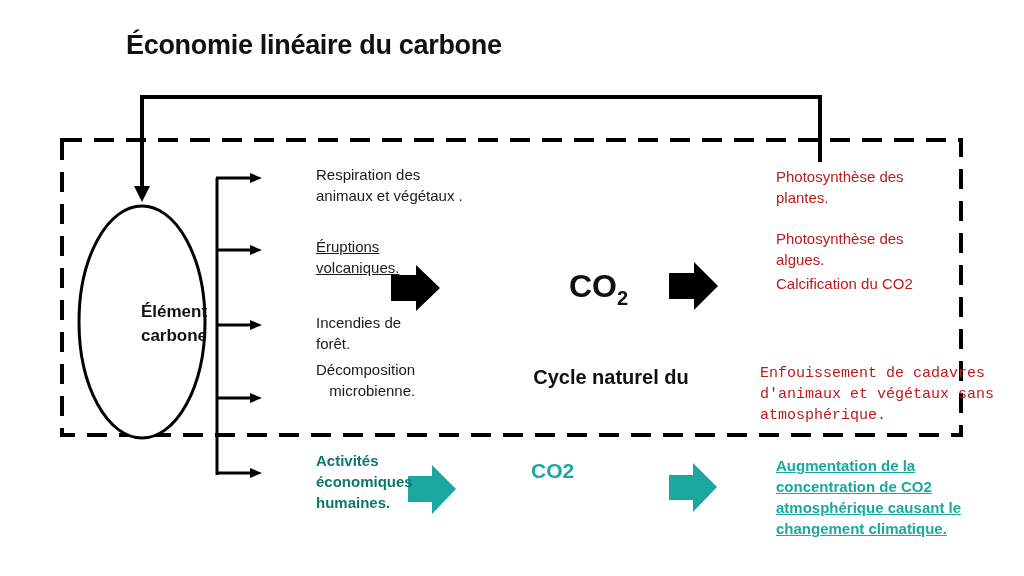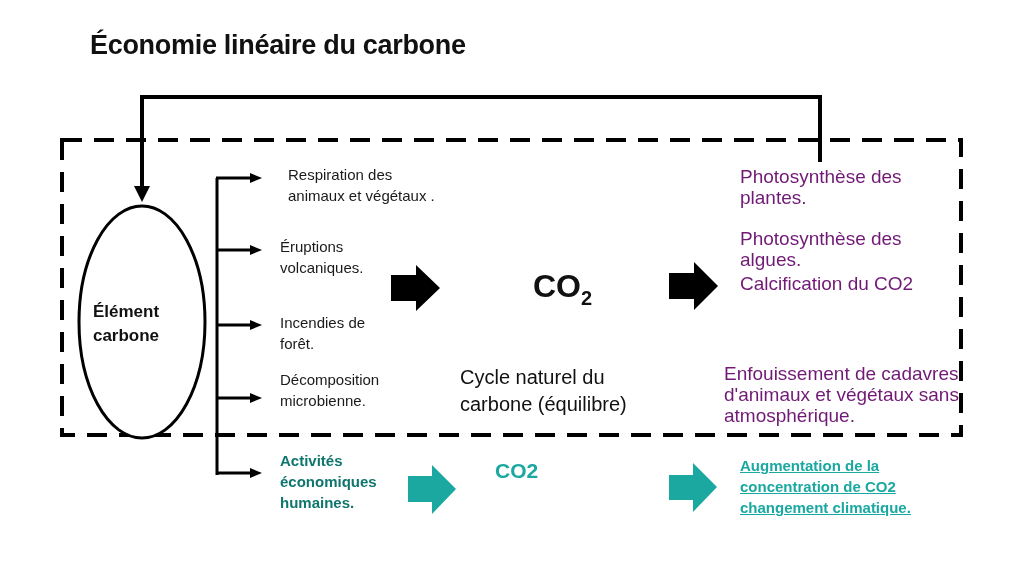--- a/index.html
+++ b/index.html
@@ -1,26 +1,26 @@
 <!DOCTYPE html>
 <html><head>
 <meta charset="utf-8">
 <style>
   html, body { margin: 0; padding: 0; background: #ffffff; }
   body { width: 1024px; height: 576px; position: relative; overflow: hidden;
          font-family: "Liberation Sans", "DejaVu Sans", sans-serif; color: #111; }
-  .abs { position: absolute; }
+  .abs { position: absolute; margin-left: 36px; }
   #diagram-svg { position: absolute; left: 0; top: 0; }
   .title { left: 90px; top: 30px; font-size: 27px; font-weight: bold; letter-spacing: -0.3px; }
   .src { font-size: 15px; line-height: 21px; color: #1a1a1a; }
-  .sink { font-size: 19px; line-height: 21px; color: #701a75; }
+  .sink { font-size: 15px; line-height: 21px; color: #b91c1c; }
   .human { font-size: 15px; line-height: 21px; font-weight: bold; color: #0f766e; }
   .co2 { font-size: 32px; font-weight: bold; }
   .co2 sub { font-size: 20px; vertical-align: -8px; }
-  .cycle { font-size: 20px; line-height: 27px; font-weight: normal; }
+  .cycle { font-size: 20px; line-height: 27px; font-weight: bold; text-align: center; }
   .element { font-size: 17px; line-height: 24px; font-weight: bold; text-align: center; }
   .teal { color: #1aa8a0; font-weight: bold; }
   .excess { font-size: 21px; line-height: 29px; }
   .impact { font-size: 15px; line-height: 21px; text-decoration: underline; }
 </style>
 </head>
 <body>
 
 <svg id="diagram-svg" width="1024" height="576" viewBox="0 0 1024 576">
 
@@ -48,73 +48,73 @@
 
   <polygon points="391,275 416,275 416,265 440,288 416,311 416,301 391,301" fill="#000"></polygon>
   <polygon points="669,273 694,273 694,262 718,286 694,310 694,299 669,299" fill="#000"></polygon>
 
   <polygon points="408,476 432,476 432,465 456,489 432,514 432,502 408,502" fill="#1aa8a0"></polygon>
   <polygon points="669,475 693,475 693,463 717,487 693,512 693,500 669,500" fill="#1aa8a0"></polygon>
 </svg>
 
 <div class="abs title">Économie linéaire du carbone</div>
 
-<div class="abs element" style="left:78px; top:300px; width:96px;">
+<div class="abs element" style="left:90px; top:300px; width:96px;">
   <div>Élément</div>
   <div>carbone</div>
 </div>
 
-<div class="abs src" style="left:288px; top:164px;">
+<div class="abs src" style="left:280px; top:164px;">
   <div>Respiration des</div>
   <div>animaux et végétaux .</div>
 </div>
-<div class="abs src" style="left:280px; top:236px;">
+<div class="abs src" style="left:280px; top:236px;text-decoration:underline;">
   <div>Éruptions</div>
   <div>volcaniques.</div>
 </div>
 <div class="abs src" style="left:280px; top:312px;">
   <div>Incendies de</div>
   <div>forêt.</div>
 </div>
-<div class="abs src" style="left:280px; top:369px;">
+<div class="abs src" style="left:280px; top:359px;text-align:right;">
   <div>Décomposition</div>
   <div>microbienne.</div>
 </div>
 
 <div class="abs human" style="left:280px; top:450px;">
   <div>Activités</div>
   <div>économiques</div>
   <div>humaines.</div>
 </div>
 
 <div class="abs co2" style="left:533px; top:268px;"><span>CO</span><sub>2</sub></div>
 
 <div class="abs cycle" style="left:460px; top:364px; width:230px;">
   <div>Cycle naturel du</div>
-  <div>carbone (équilibre)</div>
 </div>
 
 <div class="abs sink" style="left:740px; top:166px;">
   <div>Photosynthèse des</div>
   <div>plantes.</div>
 </div>
 <div class="abs sink" style="left:740px; top:228px;">
   <div>Photosynthèse des</div>
   <div>algues.</div>
 </div>
 <div class="abs sink" style="left:740px; top:273px;">
   <div>Calcification du CO2</div>
 </div>
-<div class="abs sink" style="left:724px; top:363px;">
+<div class="abs sink" style="left:724px; top:363px;font-family:Liberation Mono, monospace;">
   <div>Enfouissement de cadavres</div>
   <div>d'animaux et végétaux sans</div>
   <div>atmosphérique.</div>
 </div>
 
 <div class="abs teal excess" style="left:495px; top:456px;">
   <div>CO2</div>
 </div>
 
 <div class="abs teal impact" style="left:740px; top:455px;">
   <div>Augmentation de la</div>
   <div>concentration de CO2</div>
+  <div>atmosphérique causant le</div>
   <div>changement climatique.</div>
 </div>
 
 </body></html>

